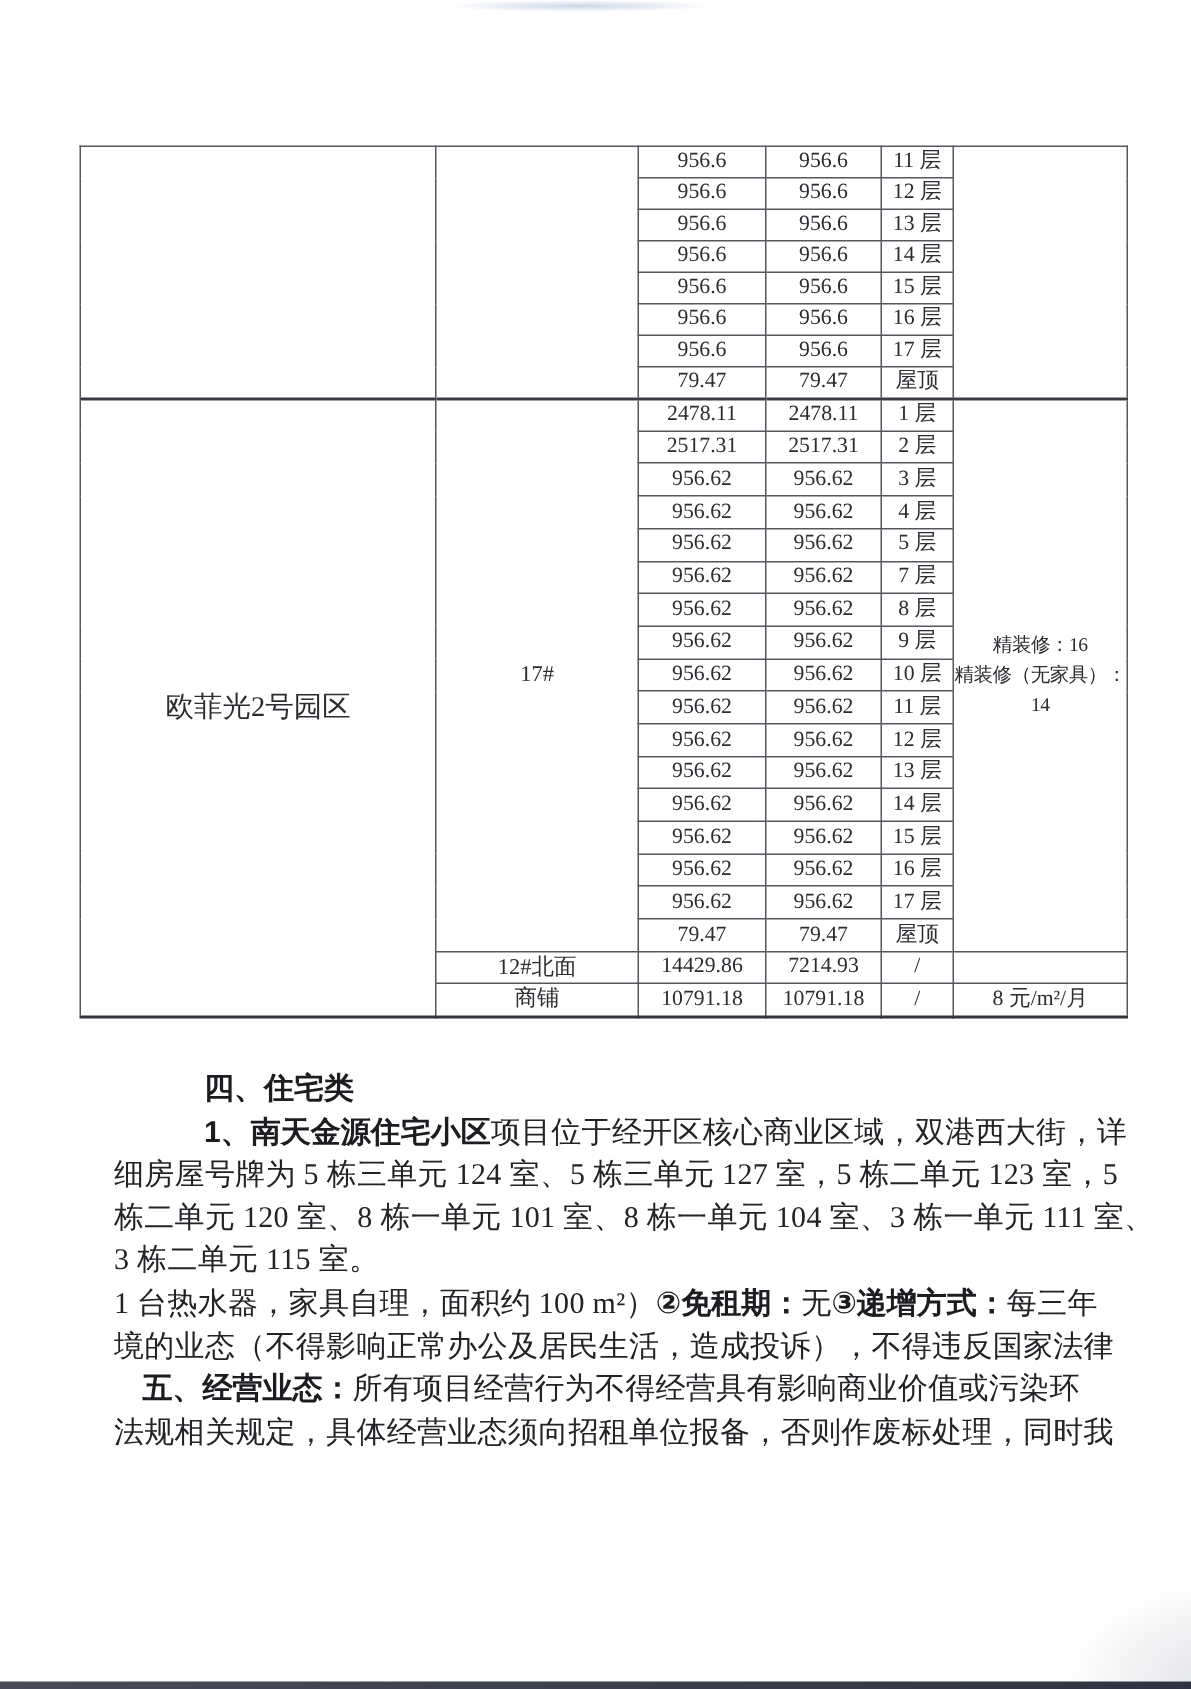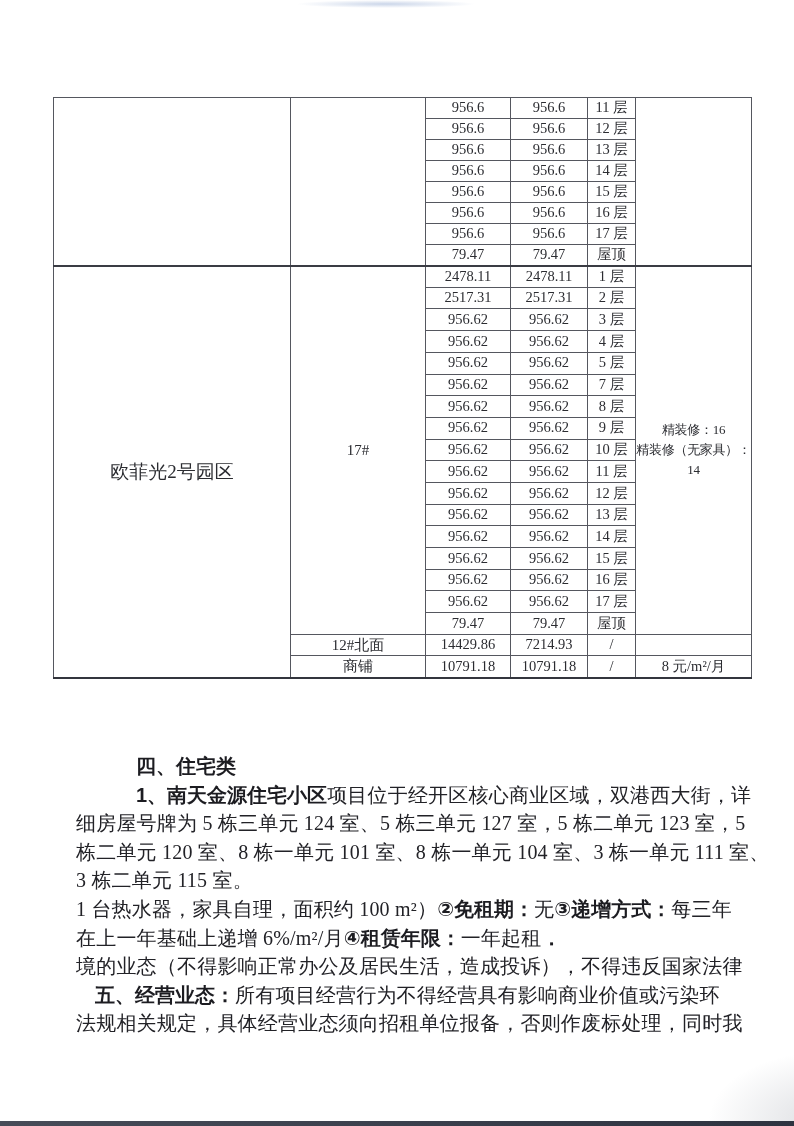--- a/index.html
+++ b/index.html
@@ -41,21 +41,21 @@
     font-size:14.5px; color:#2b2c31; padding:0;
     white-space:pre-line; line-height:1.35; overflow:hidden;
   }
   tr.sec0 { height:21px; }
   tr.sec1 { height:21.7px; }
   tr.secdiv td { border-top:2.2px solid #3a3c44; }
   td.note { font-size:13px; letter-spacing:-0.3px; line-height:1.55; }
   td[data-name="park-cell"] { font-size:19px; }
   td[data-name="building-cell"] { font-size:15px; }
   
-  .textblock { position:absolute; left:76px; top:712px; width:660px;margin-top:40px; }
+  .textblock { position:absolute; left:76px; top:712px; width:660px; }
   .tline {
     height:28.6px; line-height:28.6px; font-size:20px;
     white-space:nowrap; color:#222227; letter-spacing:0.2px;
   }
   .tline .b { font-weight:700; font-family:"Liberation Sans","DejaVu Sans",sans-serif; color:#1c1c21; letter-spacing:0; }
   .ind1 { padding-left:60px; }
   .ind2 { padding-left:19px; }
 </style>
 </head>
 <body>
@@ -224,21 +224,20 @@
       </tbody>
   </table>
 
   <div class="textblock" id="paras" data-name="body-text">
       <div class="tline ind1" data-name="text-line"><span class="b" data-name="text-run-bold">四、住宅类</span></div>
       <div class="tline ind1" data-name="text-line"><span class="b" data-name="text-run-bold">1、南天金源住宅小区</span><span data-name="text-run">项目位于经开区核心商业区域，双港西大街，详</span></div>
       <div class="tline" data-name="text-line"><span data-name="text-run">细房屋号牌为 5 栋三单元 124 室、5 栋三单元 127 室，5 栋二单元 123 室，5</span></div>
       <div class="tline" data-name="text-line"><span data-name="text-run">栋二单元 120 室、8 栋一单元 101 室、8 栋一单元 104 室、3 栋一单元 111 室、</span></div>
       <div class="tline" data-name="text-line"><span data-name="text-run">3 栋二单元 115 室。</span></div>
       <div class="tline" data-name="text-line"><span data-name="text-run">1 台热水器，家具自理，面积约 100 m²）</span><span class="b" data-name="text-run-bold">②免租期：</span><span data-name="text-run">无</span><span class="b" data-name="text-run-bold">③递增方式：</span><span data-name="text-run">每三年</span></div>
-      <div class="tline" data-name="text-line"><span data-name="text-run">在上一年基础上递增 6%/m²/月</span><span class="b" data-name="text-run-bold">④租赁年限：</span><span data-name="text-run">一年起租</span><span class="b" data-name="text-run-bold">．</span></div>
       <div class="tline" data-name="text-line"><span data-name="text-run">境的业态（不得影响正常办公及居民生活，造成投诉），不得违反国家法律</span></div>
       <div class="tline ind2" data-name="text-line"><span class="b" data-name="text-run-bold">五、经营业态：</span><span data-name="text-run">所有项目经营行为不得经营具有影响商业价值或污染环</span></div>
       <div class="tline" data-name="text-line"><span data-name="text-run">法规相关规定，具体经营业态须向招租单位报备，否则作废标处理，同时我</span></div>
     </div>
 
   <div class="corner-shadow" data-name="scan-corner-shadow"></div>
   <div class="edge-right-soft" data-name="scan-edge-right-soft"></div>
   <div class="edge-right" data-name="scan-edge-right"></div>
   <div class="edge-bottom" data-name="scan-edge-bottom"></div>
 </div>

